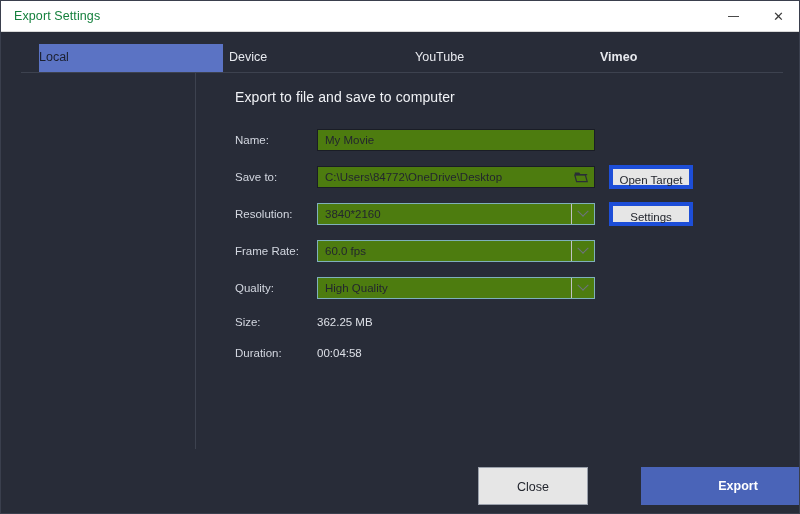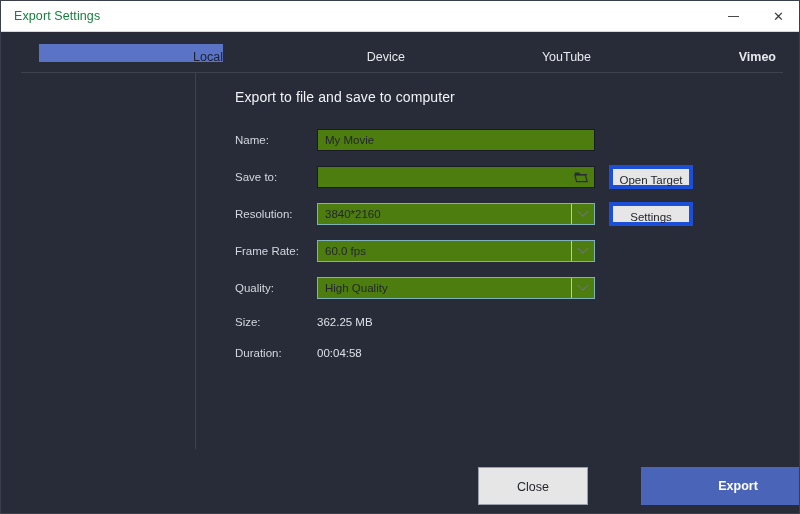--- a/index.html
+++ b/index.html
@@ -72,23 +72,23 @@
   .tabbar {
     position: absolute;
     top: 31px;
     left: 0;
     width: 800px;
     height: 41px;
   }
   .tab {
     position: absolute;
     top: 12px;
-    height: 18px;
+    height: 29px;
     line-height: 26px;
-    text-align: right;
+    text-align: left;
     font-size: 12.5px;
     color: #e7e9ee;
     box-sizing: border-box;
   }
   .tab.active {
     background: #5b73c4;
     color: #1c2030;
   }
   .tabline {
     position: absolute;
@@ -289,20 +289,21 @@
     <div class="panel-title">Export to file and save to computer</div>
 
     <div class="row">
       <div class="lbl">Name:</div>
       <div class="field">My Movie</div>
     </div>
 
     <div class="row">
       <div class="lbl">Save to:</div>
       <div class="field withicon">
+        <span>C:\Users\84772\OneDrive\Desktop</span>
         <span class="folder-btn">
           <svg width="14" height="12" viewBox="0 0 14 12">
             <path d="M0.8 1.6 H5.2 L6.3 3.0 H13.2 V4.2 H0.8 Z" fill="#2b2e36"></path>
             <path d="M0.8 4.0 H11.4 L13.2 10.6 H2.6 Z" fill="none" stroke="#2b2e36" stroke-width="1.2"></path>
           </svg>
         </span>
       </div>
       <div class="side-btn">Open Target</div>
     </div>
 

